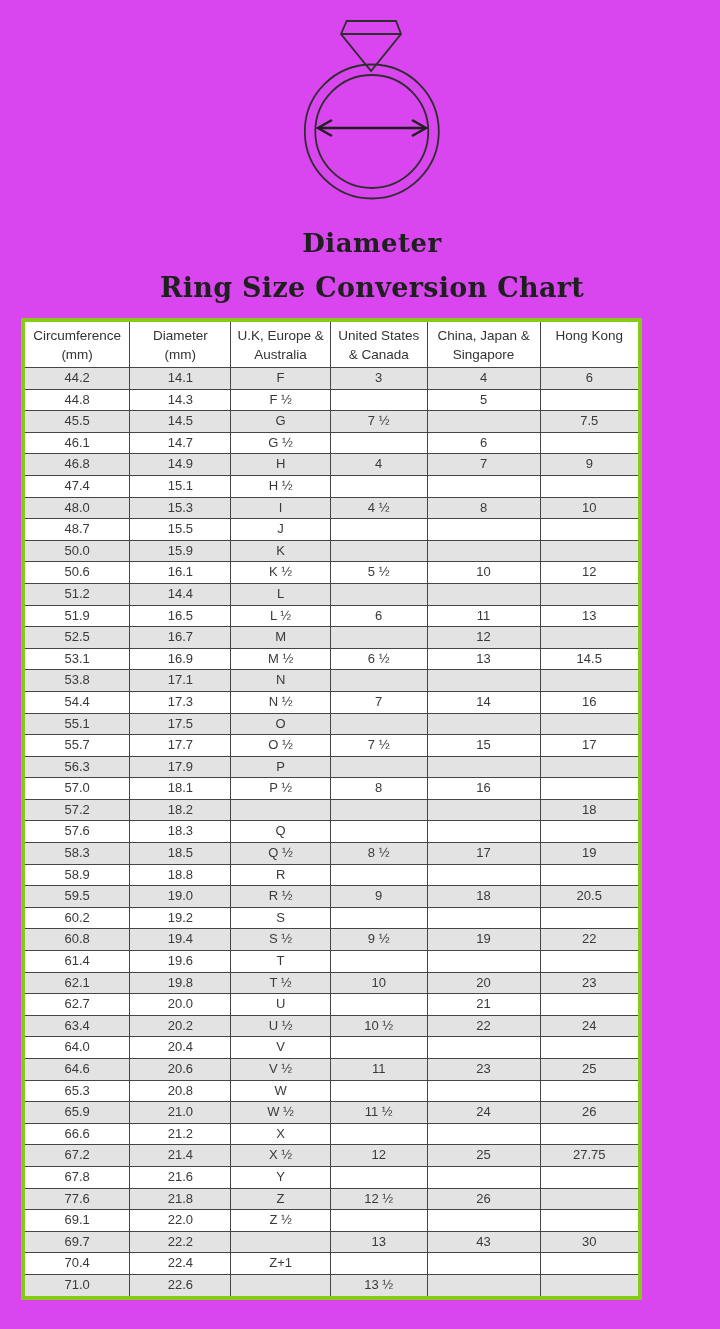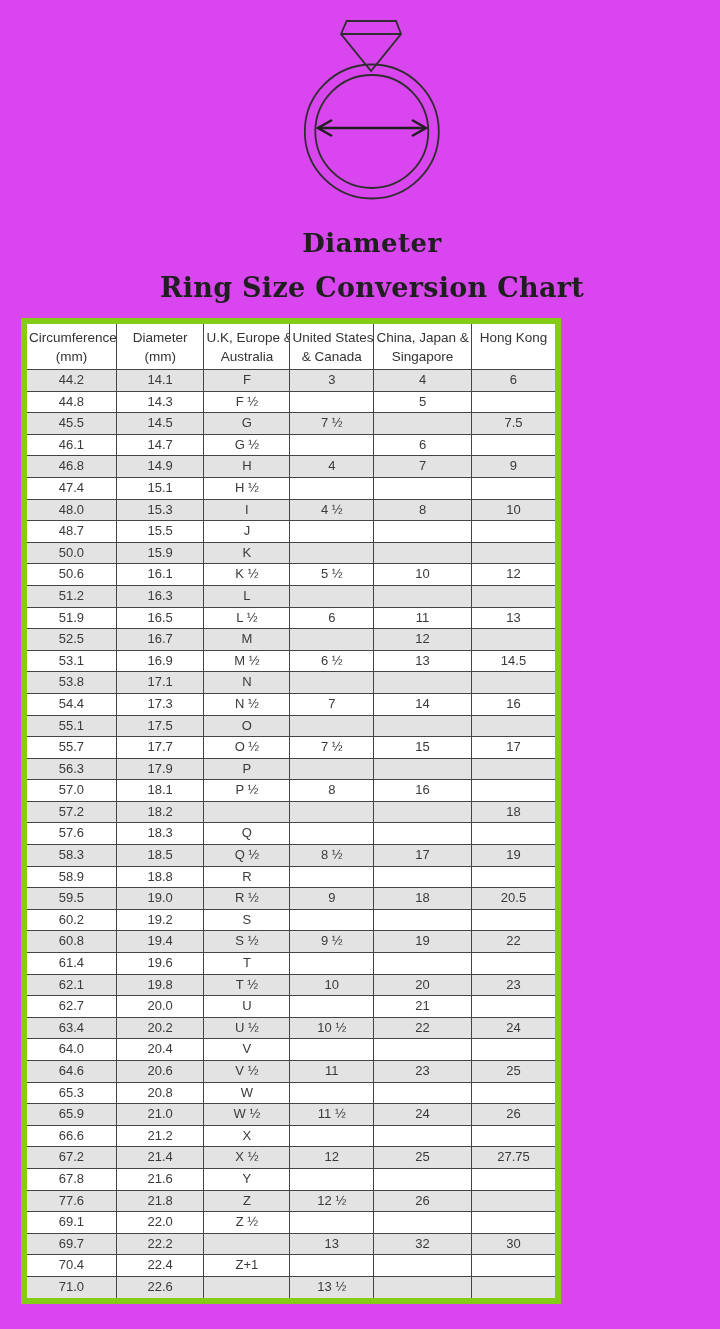--- a/index.html
+++ b/index.html
@@ -38,23 +38,23 @@
     margin: 14px 0 0 0;
     font-family: "DejaVu Serif", "Liberation Serif", serif;
     font-weight: 700;
     font-size: 27px;
     color: #1f1f1f;
     letter-spacing: 0.3px;
   }
   table.conversion-table {
     border-collapse: collapse;
     table-layout: fixed;
-    width: 540px;
+    width: 621px;
     margin: 15px 0 8px 21px;
-    border: 6px solid #84cc16;
+    border: 4px solid #84cc16;
   }
   .conversion-table th,
   .conversion-table td {
     border: 1px solid #454545;
     text-align: center;
     color: #3a3a3a;
     overflow: hidden;
     white-space: nowrap;
   }
   .conversion-table thead th {
@@ -199,21 +199,21 @@
         <tr>
           <td>50.6</td>
           <td>16.1</td>
           <td>K ½</td>
           <td>5 ½</td>
           <td>10</td>
           <td>12</td>
         </tr>
         <tr>
           <td>51.2</td>
-          <td>16.3</td>
+          <td>14.4</td>
           <td>L</td>
           <td></td>
           <td></td>
           <td></td>
         </tr>
         <tr>
           <td>51.9</td>
           <td>16.5</td>
           <td>L ½</td>
           <td>6</td>
@@ -442,21 +442,21 @@
           <td>Z ½</td>
           <td></td>
           <td></td>
           <td></td>
         </tr>
         <tr>
           <td>69.7</td>
           <td>22.2</td>
           <td></td>
           <td>13</td>
-          <td>32</td>
+          <td>43</td>
           <td>30</td>
         </tr>
         <tr>
           <td>70.4</td>
           <td>22.4</td>
           <td>Z+1</td>
           <td></td>
           <td></td>
           <td></td>
         </tr>

